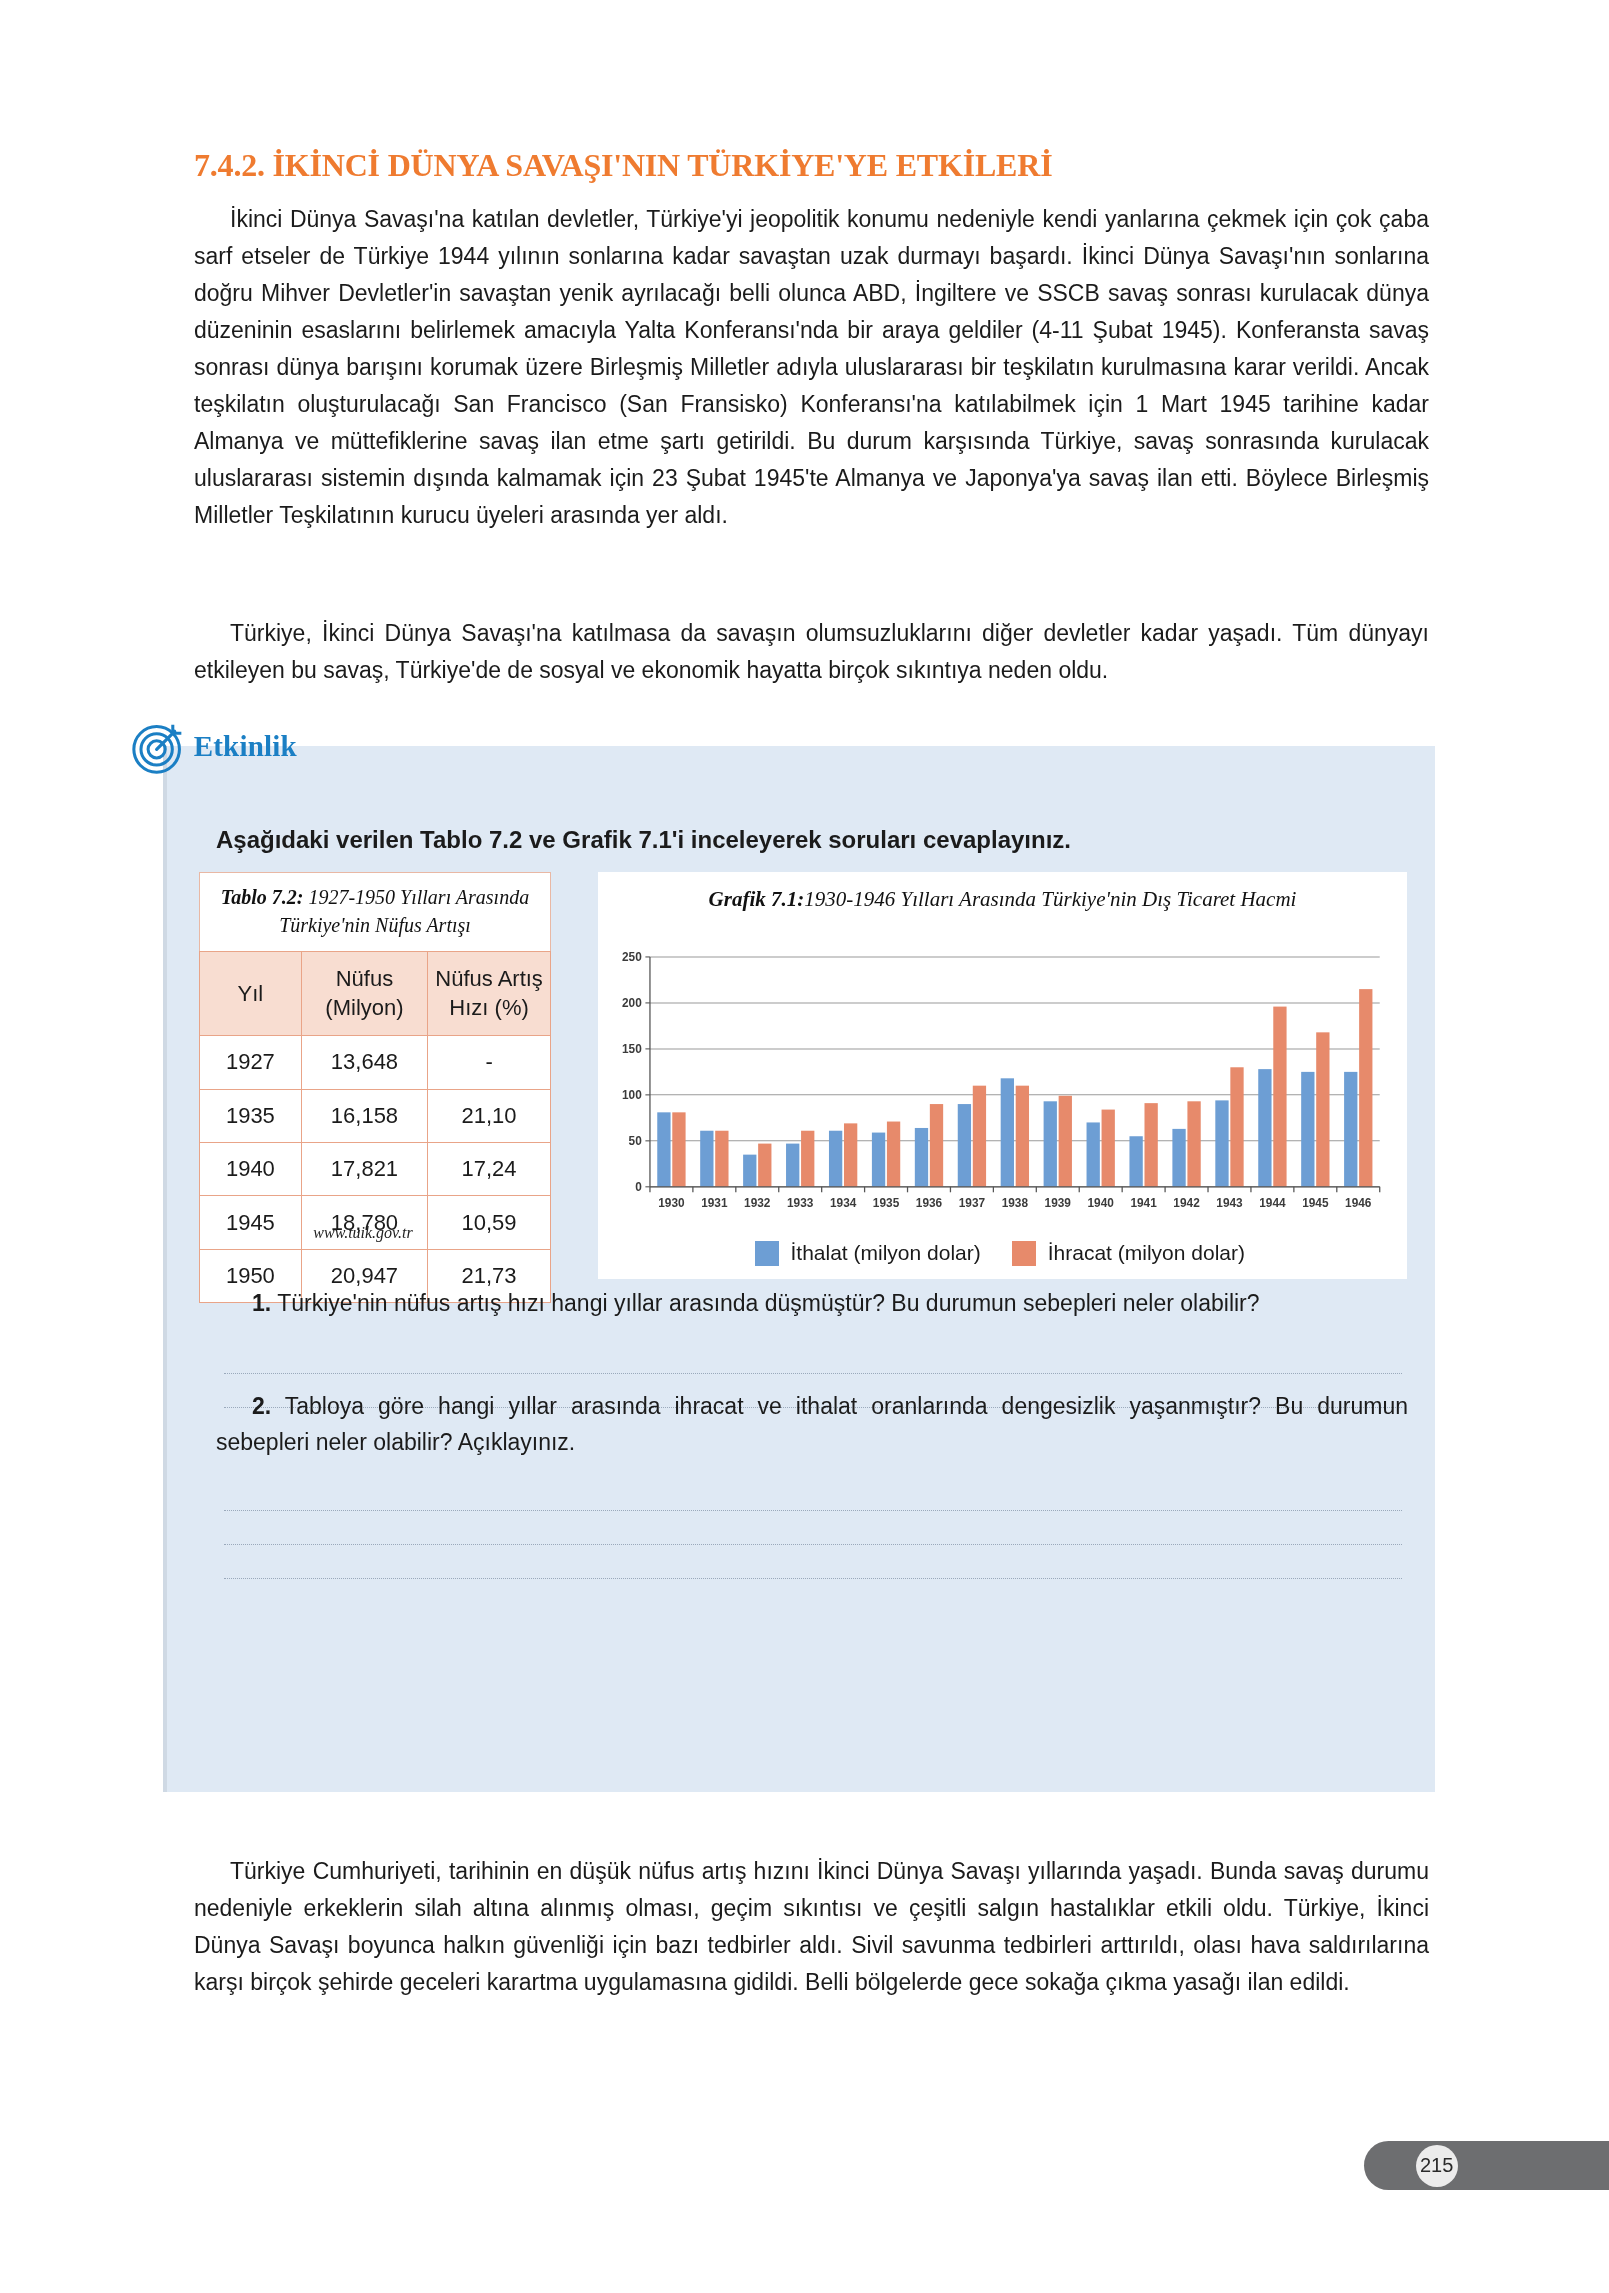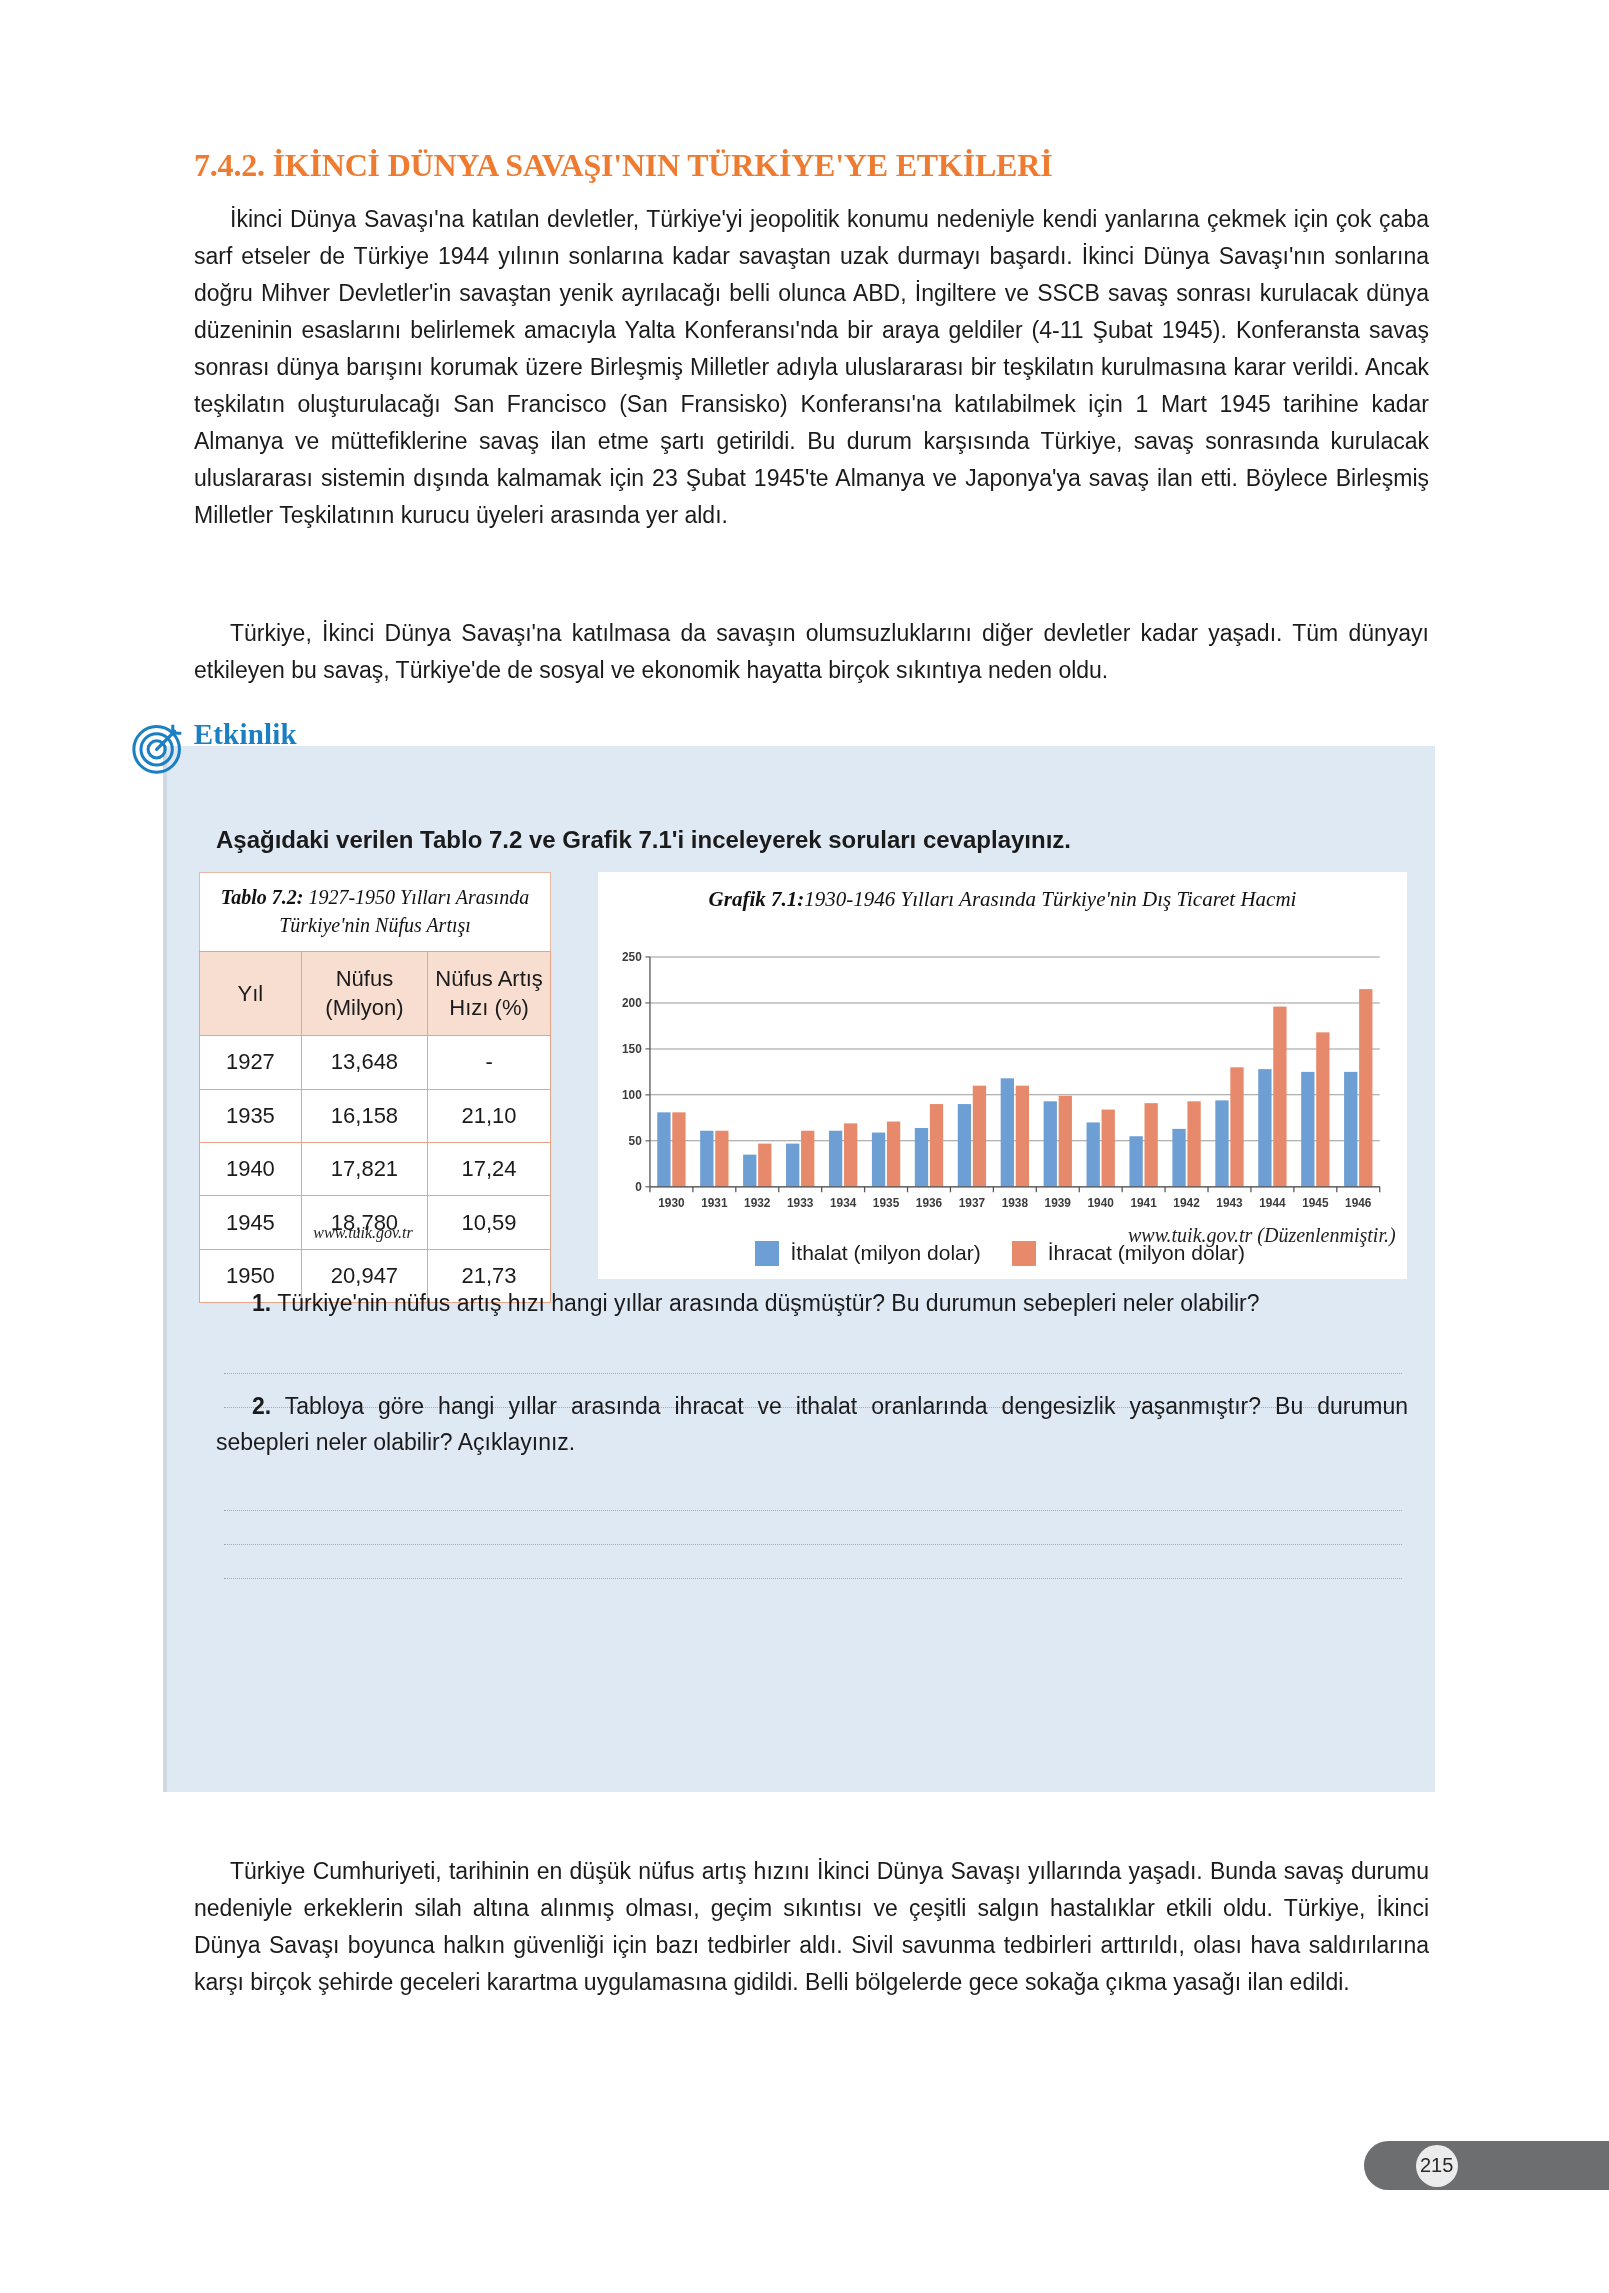--- a/index.html
+++ b/index.html
@@ -58,20 +58,21 @@
     height: 1046px;
     background: #dfe9f4;
     border-left: 4.7px solid #cfd9e4;
   }
 
   .etkinlik-badge {
     position: absolute;
     left: -36px;
     top: -28px;
     display: flex;
+    align-items: center;
     gap: 5.7px;
   }
   .etkinlik-badge .target-icon { display: block; width: 57px; height: 57px; }
   .etkinlik-label {
     font-family: "Liberation Serif", serif;
     font-weight: bold;
     font-size: 29px;
     color: #1b7fc4;
     letter-spacing: 0.2px;
   }
@@ -444,21 +445,20 @@
             <span class="legend-swatch" id="sw-import" style="background: rgb(109, 158, 212);"></span>
             <span class="legend-text">İthalat (milyon dolar)</span>
           </div>
           <div class="legend-item">
             <span class="legend-swatch" id="sw-export" style="background: rgb(231, 138, 107);"></span>
             <span class="legend-text">İhracat (milyon dolar)</span>
           </div>
         </div>
       </div>
     </div>
-    <div class="src-right">www.tuik.gov.tr (Düzenlenmiştir.)</div>
 
     <div class="question" id="question-1">
       <b>1.</b><span> Türkiye'nin nüfus artış hızı hangi yıllar arasında düşmüştür? Bu durumun sebepleri neler olabilir?</span>
     </div>
     <div class="answer-lines" id="answer-lines-1">
       <div class="dotted-line"></div>
       <div class="dotted-line"></div>
     </div>
 
     <div class="question" id="question-2">

